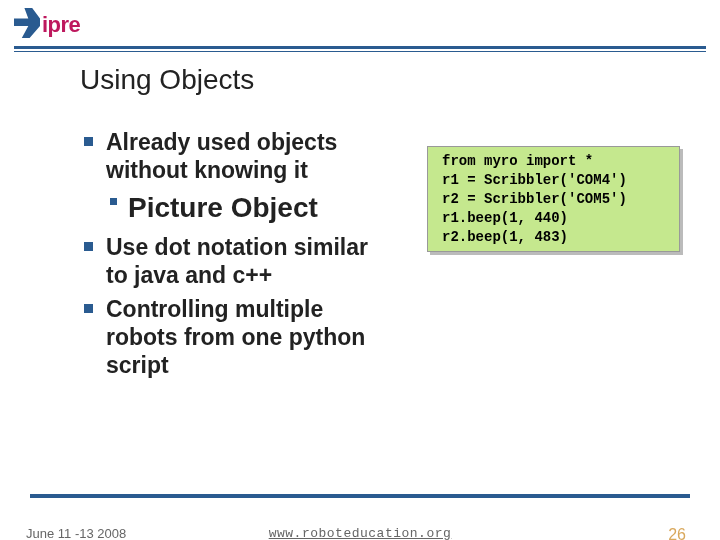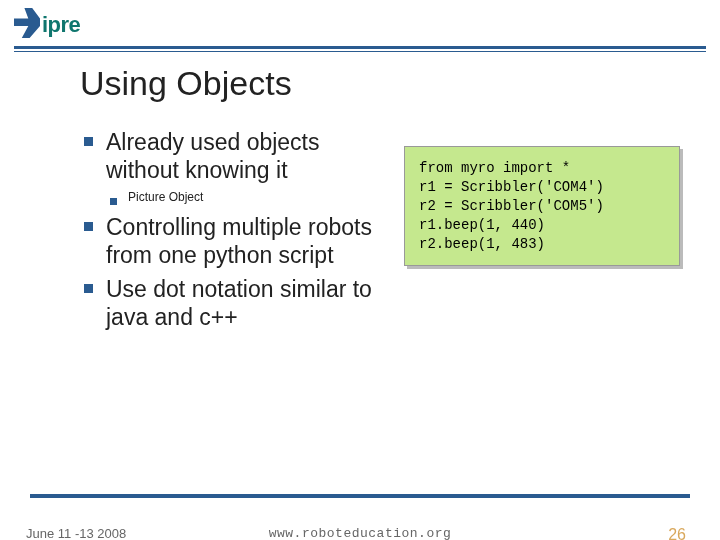--- a/index.html
+++ b/index.html
@@ -22,21 +22,21 @@
     width: 26px;
     height: 30px;
     background: #2a5b90;
     position: relative;
     clip-path: polygon(40% 0, 70% 0, 100% 35%, 100% 60%, 60% 100%, 30% 100%, 55% 60%, 0 60%, 0 35%, 55% 35%);
     margin-right: 2px;
   }
   .logo-text {
     font-size: 22px;
     font-weight: bold;
-    color: #0f766e;
+    color: #be185d;
     letter-spacing: -0.5px;
   }
   .rule-top {
     position: absolute;
     top: 46px;
     left: 14px;
     width: 692px;
     height: 3px;
     background: #2a5b90;
   }
@@ -46,32 +46,33 @@
     top: 5px;
     left: 0;
     width: 100%;
     height: 1px;
     background: #2a5b90;
   }
   .title {
     position: absolute;
     top: 64px;
     left: 80px;
-    font-size: 34px;
+    font-size: 28px;
     color: #222;
     font-weight: normal;
     text-align: right;
   }
   .content {
     position: absolute;
     top: 128px;
     left: 84px;
     right: 40px;
     display: flex;
-    gap: 28px;
+    gap: 20px;
+    font-weight: bold;
   }
   .left-col {
     flex: 0 0 292px;
   }
   .right-col {
     flex: 1;
     padding-top: 18px;
   }
   .b1 {
     font-size: 23px;
@@ -84,86 +85,87 @@
   .b1::before {
     content: "";
     position: absolute;
     left: 0;
     top: 9px;
     width: 9px;
     height: 9px;
     background: #2a5b90;
   }
   .b2 {
-    font-size: 12px;
+    font-size: 28px;
     color: #222;
     line-height: 1.25;
     padding-left: 44px;
     position: relative;
     margin-bottom: 8px;
   }
   .b2::before {
     content: "";
     position: absolute;
     left: 26px;
     top: 8px;
     width: 7px;
     height: 7px;
     background: #2a5b90;
   }
   .codebox {
     background: #c5e88e;
     border: 1px solid #999;
     box-shadow: 3px 3px 0 #bbb;
-    padding: 12px 14px;
+    padding: 5px 14px;
     font-family: "Courier New", monospace;
     font-size: 14px;
     line-height: 1.35;
     color: #000;
     white-space: pre;
     margin-bottom: 28px;
+    margin-left: 31px;
   }
   .rule-bottom {
     position: absolute;
     bottom: 42px;
     left: 30px;
     width: 660px;
     height: 4px;
     background: #2a5b90;
   }
   .footer {
     position: absolute;
     bottom: 14px;
     left: 0;
     width: 100%;
     font-size: 13px;
     color: #666;
   }
   .footer-date { position: absolute; left: 26px; }
-  .footer-url { position: absolute; left: 0; width: 100%; text-align: center; font-family: "Courier New", monospace; letter-spacing: 0.5px; }
+  .footer-url { position: absolute; left: 0; width: 100%; text-align: center; font-family: "Courier New", monospace; letter-spacing: 0.5px; text-decoration: underline; }
   .footer-num { position: absolute; right: 34px; color: #d9a85c; font-size: 16px; }
 </style>
 </head>
 <body>
 
 <div class="logo">
   <div class="logo-mark"></div>
   <span class="logo-text">ipre</span>
 </div>
 
 <div class="rule-top"></div>
 
 <h1 class="title">Using Objects</h1>
 
 <div class="content">
   <div class="left-col">
     <div class="b1">Already used objects without knowing it</div>
     <div class="b2">Picture Object</div>
+    <div class="b1">Use dot notation similar to java and c++</div>
     <div class="b1">Controlling multiple robots from one python script</div>
-    <div class="b1">Use dot notation similar to java and c++</div>
   </div>
   <div class="right-col">
     <div class="codebox">from myro import *
 r1 = Scribbler('COM4')
 r2 = Scribbler('COM5')
 r1.beep(1, 440)
 r2.beep(1, 483)</div>
   </div>
 </div>
 

